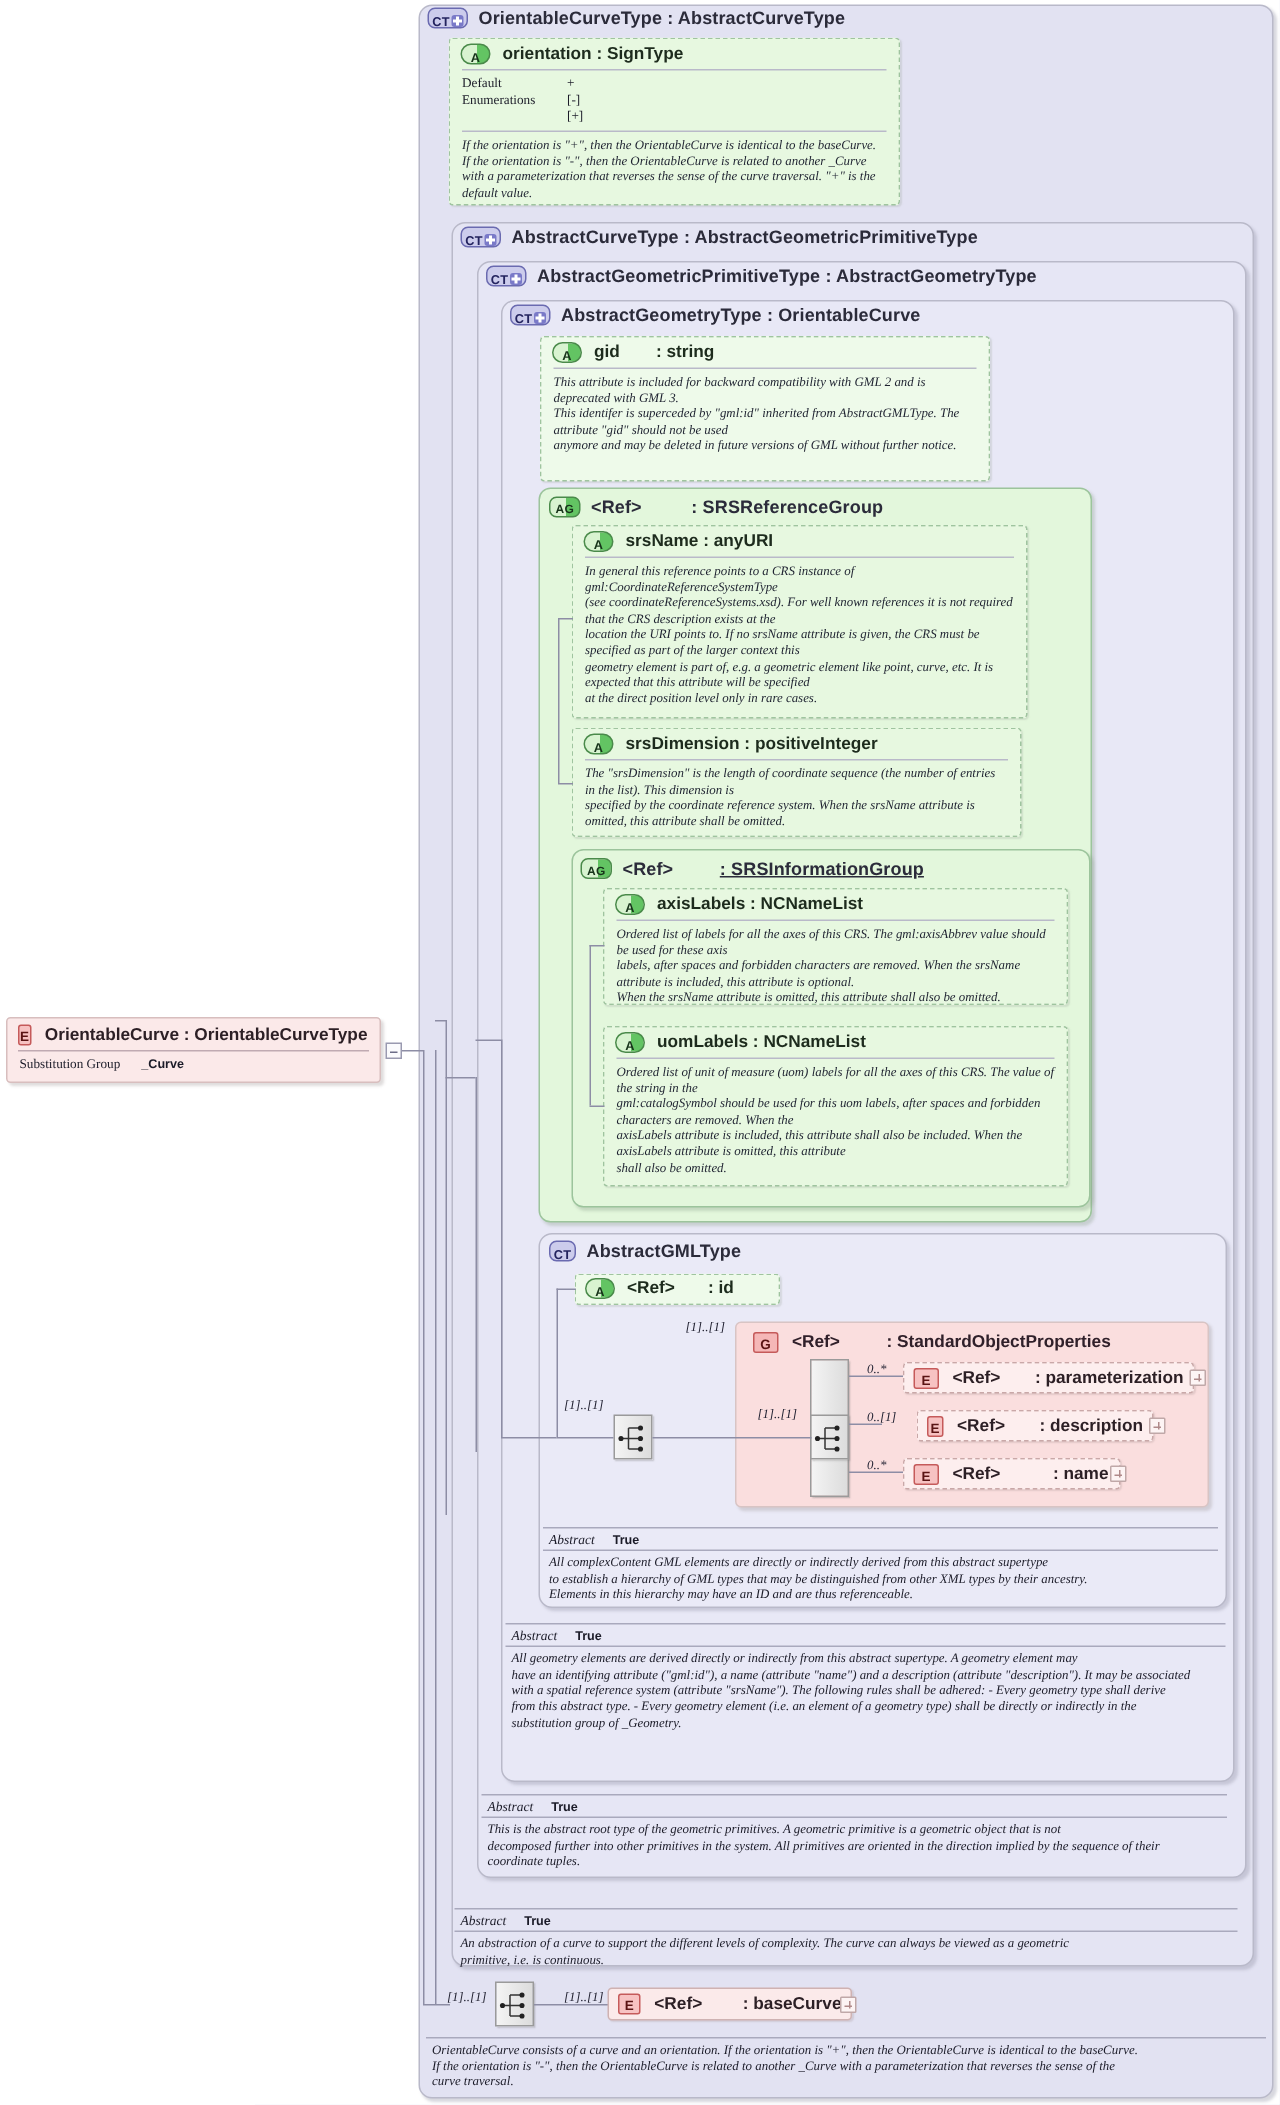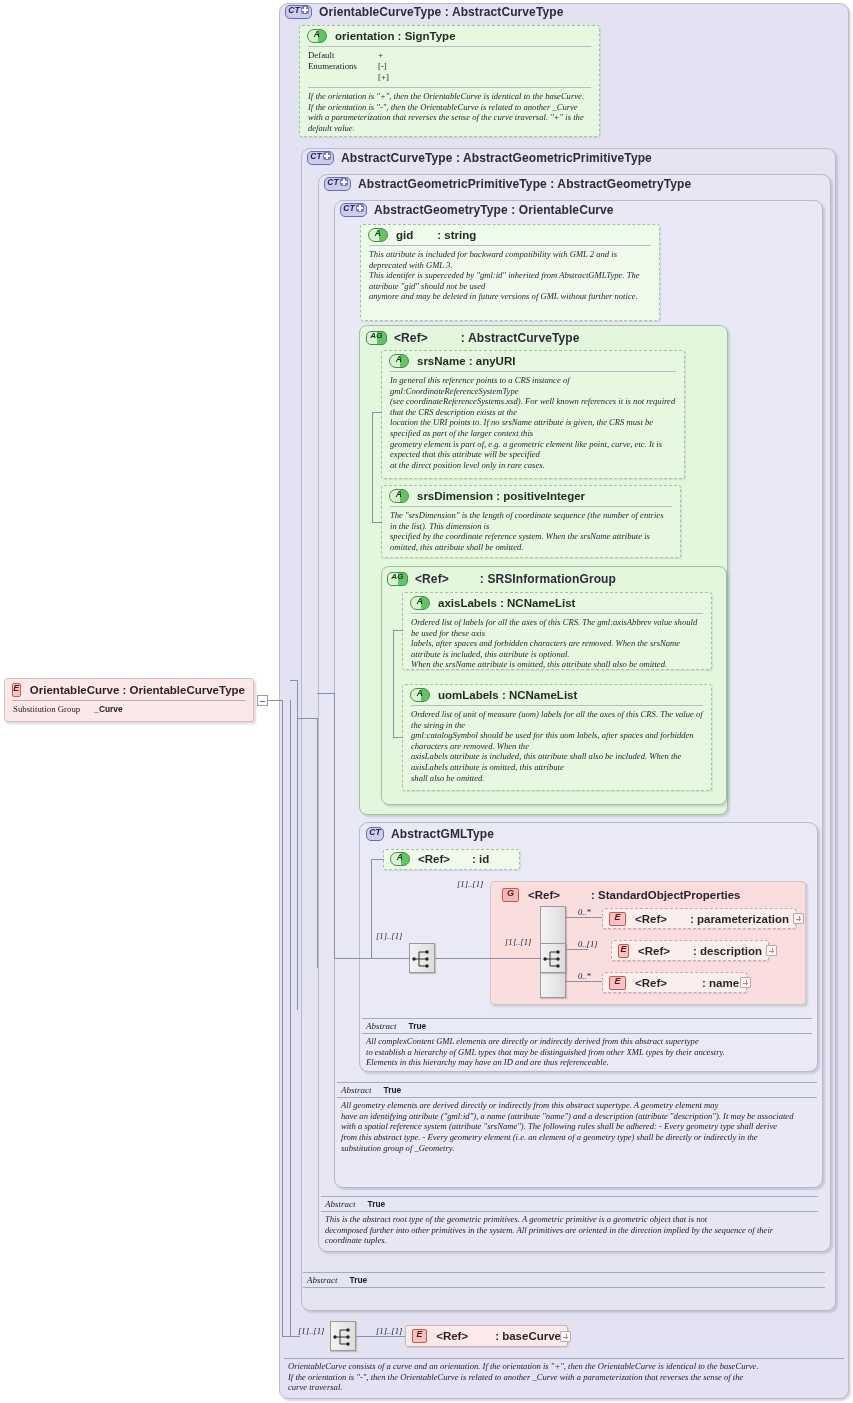--- a/index.html
+++ b/index.html
@@ -41,28 +41,27 @@
   .panel-title .tt {
     font-size: 12px;
     font-weight: bold;
     color: #2b2b3a;
     letter-spacing: .1px;
   }
 
   
   .badge {
     display: inline-flex;
-    align-items: flex-start;
+    align-items: flex-end;
     justify-content: center;
     font-size: 8.5px;
     font-weight: bold;
     border-radius: 5px;
     line-height: 1;
     letter-spacing: .2px;
-    font-style: italic;
   }
   .badge-ct {
     width: 27px; height: 14px;
     background: #ccccec;
     border: 1px solid #6a6ab0;
     color: #23235e;
     gap: 1px;
   }
   .badge-ct .plus {
     display:inline-block;
@@ -321,21 +320,21 @@
 This identifer is superceded by "gml:id" inherited from AbstractGMLType. The attribute "gid" should not be used
 anymore and may be deleted in future versions of GML without further notice.</div>
   </div>
 
   <div style="position:absolute; left:359px; top:325px; width:369px; height:490px;
               background:#e3f7dc; border:1px solid #9cc49c; border-radius:8px;
               box-shadow:2px 2px 2px rgba(140,160,140,0.35);"></div>
   <div class="panel-title" style="left:366px; top:331px;">
     <span class="badge badge-ag">AG</span>
     <span class="tt">&lt;Ref&gt;</span>
-    <span class="tt" style="margin-left:26px;">: AbstractCurveType</span>
+    <span class="tt" style="margin-left:26px;">: SRSReferenceGroup</span>
   </div>
 
   <div class="attr-box" style="left:381px; top:350px; width:304px; height:129px;">
     <div class="attr-head">
       <span class="badge badge-a">A</span>
       <span class="nm">srsName : anyURI</span>
     </div>
     <div class="attr-rule"></div>
     <div class="doc">In general this reference points to a CRS instance of gml:CoordinateReferenceSystemType
 (see coordinateReferenceSystems.xsd). For well known references it is not required that the CRS description exists at the
@@ -353,21 +352,21 @@
     <div class="doc">The "srsDimension" is the length of coordinate sequence (the number of entries in the list). This dimension is
 specified by the coordinate reference system. When the srsName attribute is omitted, this attribute shall be omitted.</div>
   </div>
 
   <div style="position:absolute; left:381px; top:566px; width:346px; height:239px;
               background:#e3f7dc; border:1px solid #9cc49c; border-radius:8px;
               box-shadow:2px 2px 2px rgba(140,160,140,0.35);"></div>
   <div class="panel-title" style="left:387px; top:572px;">
     <span class="badge badge-ag">AG</span>
     <span class="tt">&lt;Ref&gt;</span>
-    <span class="tt" style="margin-left:24px;">: SRSInformationGroup</span>
+    <span class="tt" style="margin-left:24px;text-decoration:underline;">: SRSInformationGroup</span>
   </div>
 
   <div class="attr-box" style="left:402px; top:592px; width:310px; height:78px;">
     <div class="attr-head">
       <span class="badge badge-a">A</span>
       <span class="nm">axisLabels : NCNameList</span>
     </div>
     <div class="attr-rule"></div>
     <div class="doc">Ordered list of labels for all the axes of this CRS. The gml:axisAbbrev value should be used for these axis
 labels, after spaces and forbidden characters are removed. When the srsName attribute is included, this attribute is optional.
@@ -512,20 +511,22 @@
 coordinate tuples.</div>
   </div>
 
   <div class="abs-block" style="left:303px; top:1272px; width:522px;">
     <div class="abs-rule"></div>
     <div class="abs-row">
       <span class="k">Abstract</span>
       <span class="v">True</span>
     </div>
     <div class="abs-rule"></div>
+    <div class="abs-doc">An abstraction of a curve to support the different levels of complexity. The curve can always be viewed as a geometric
+primitive, i.e. is continuous.</div>
   </div>
 
   <div class="card" style="left:298px; top:1326px;">[1]..[1]</div>
   <div class="seq" style="left:330px; top:1321px;">
     <svg width="26" height="30" viewBox="0 0 26 30">
       <line x1="3" y1="15" x2="9" y2="15" stroke="#333" stroke-width="1"></line>
       <line x1="9" y1="8" x2="9" y2="22" stroke="#333" stroke-width="1"></line>
       <line x1="9" y1="8" x2="16" y2="8" stroke="#333" stroke-width="1"></line>
       <line x1="9" y1="15" x2="16" y2="15" stroke="#333" stroke-width="1"></line>
       <line x1="9" y1="22" x2="16" y2="22" stroke="#333" stroke-width="1"></line>

